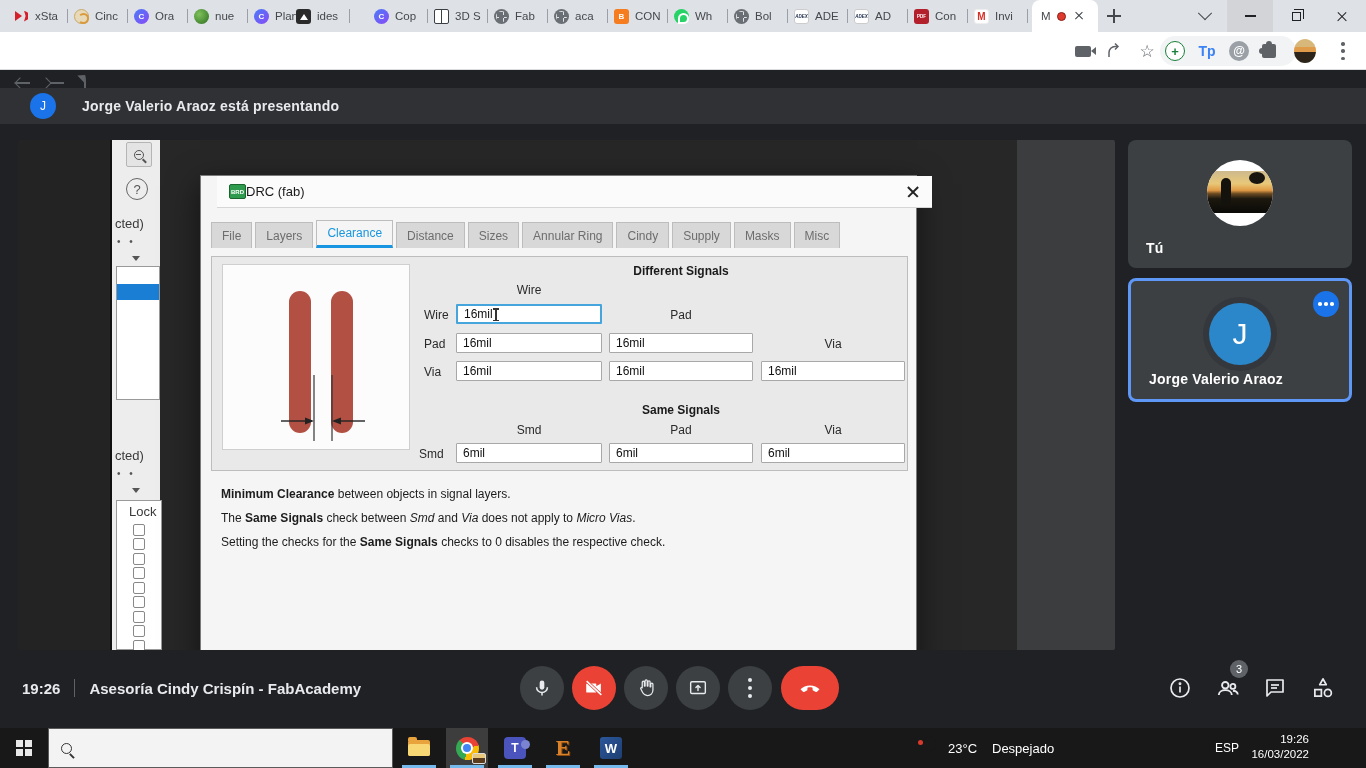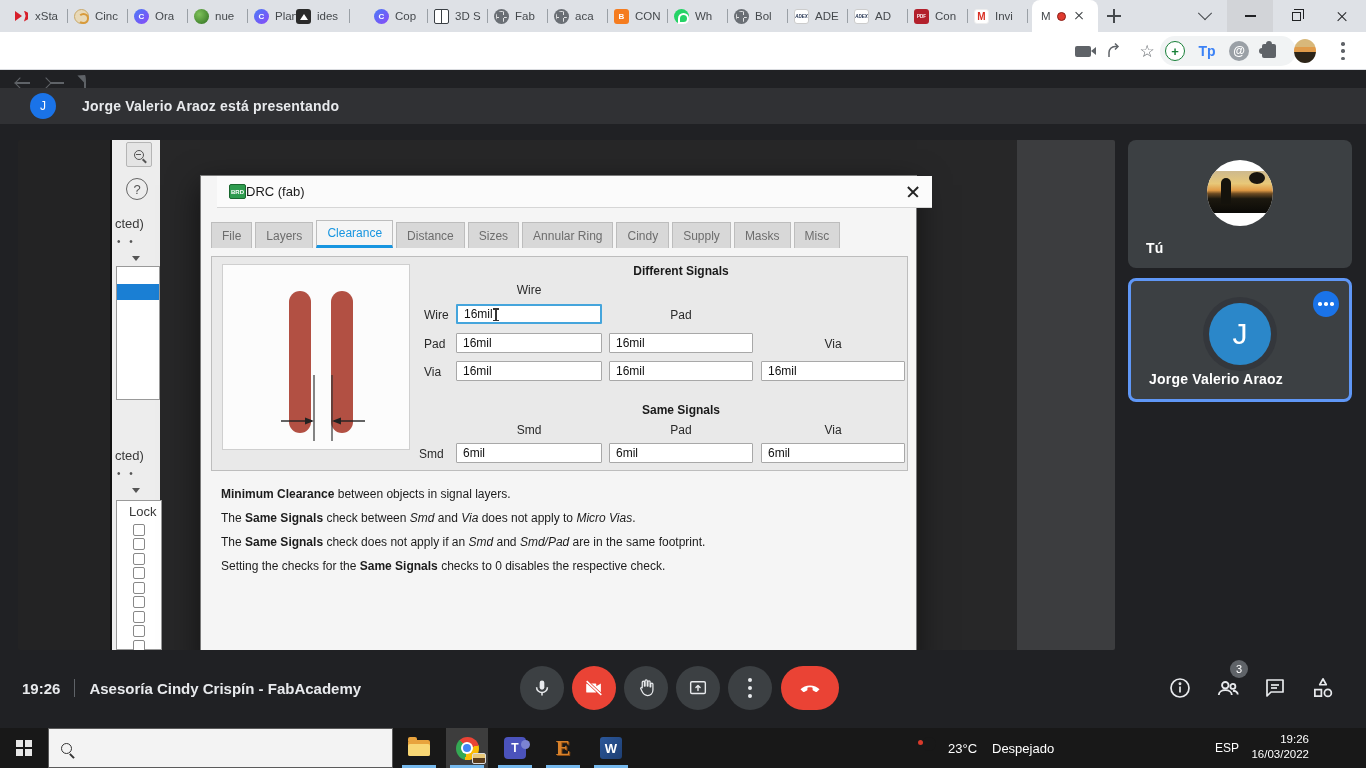--- a/index.html
+++ b/index.html
@@ -469,21 +469,20 @@
         <div class="col-hdr abs" style="left:549px;top:166px;width:144px">Via</div>
         <div class="row-lab abs" style="left:207px;top:190px">Smd</div>
         <input class="din" style="left: 244px; top: 186px; width: 146px;" value="6mil">
         <input class="din" style="left: 397px; top: 186px; width: 144px;" value="6mil">
         <input class="din" style="left: 549px; top: 186px; width: 144px;" value="6mil">
       </div>
 
       <div class="abs" style="left:20px;top:306px;width:680px;line-height:24px">
         <div class="note"><b>Minimum Clearance</b><span> between objects in signal layers.</span></div>
         <div class="note"><span>The </span><b>Same Signals</b><span> check between </span><i>Smd</i><span> and </span><i>Via</i><span> does not apply to </span><i>Micro Vias</i><span>.</span></div>
-        <div class="note"><span>The </span><b>Same Signals</b><span> check does not apply if an </span><i>Smd</i><span> and </span><i>Smd/Pad</i><span> are in the same footprint.</span></div>
         <div class="note"><span>Setting the checks for the </span><b>Same Signals</b><span> checks to 0 disables the respective check.</span></div>
       </div>
     </div>
   </div>
 
   <div class="tile abs" style="top:140px;height:128px">
     <div class="avatar-big" id="you-avatar">
       <div class="photo"></div>
         <div class="sil"></div>
         <div class="tree"></div>

